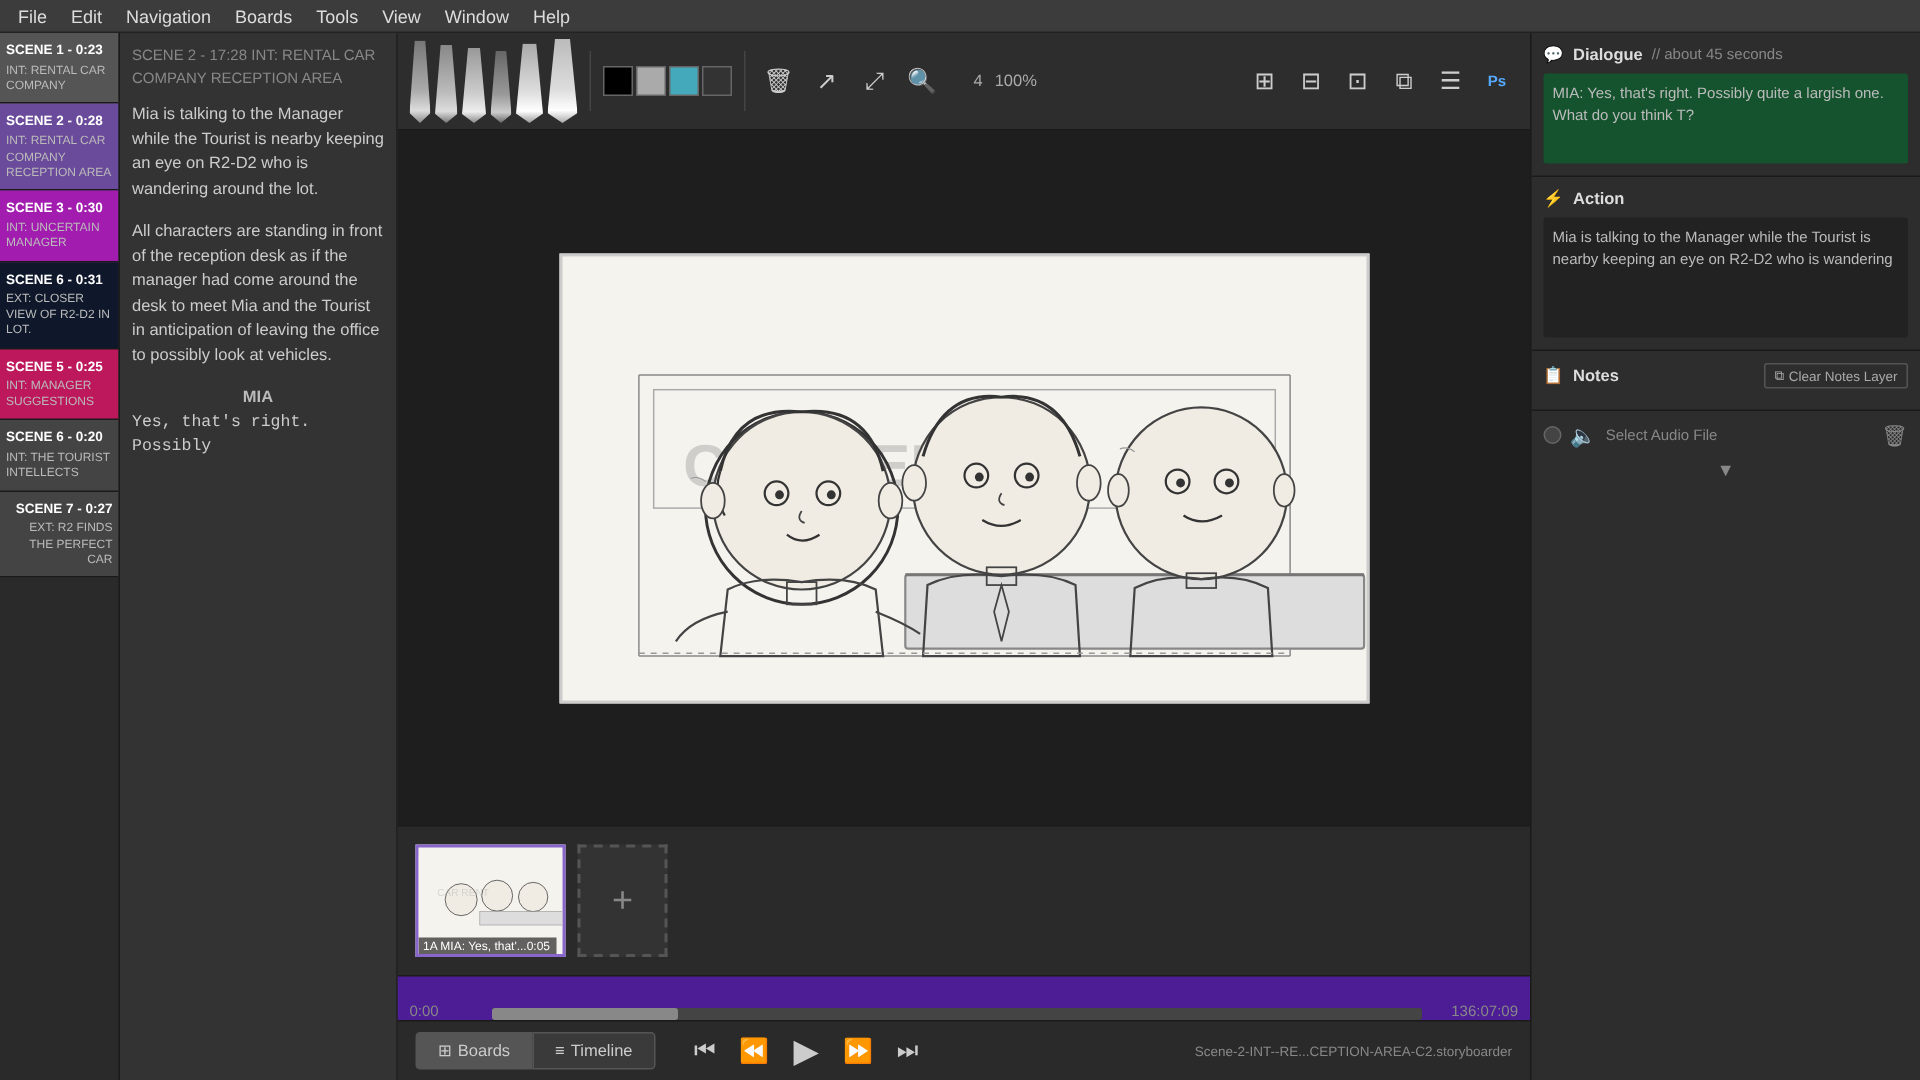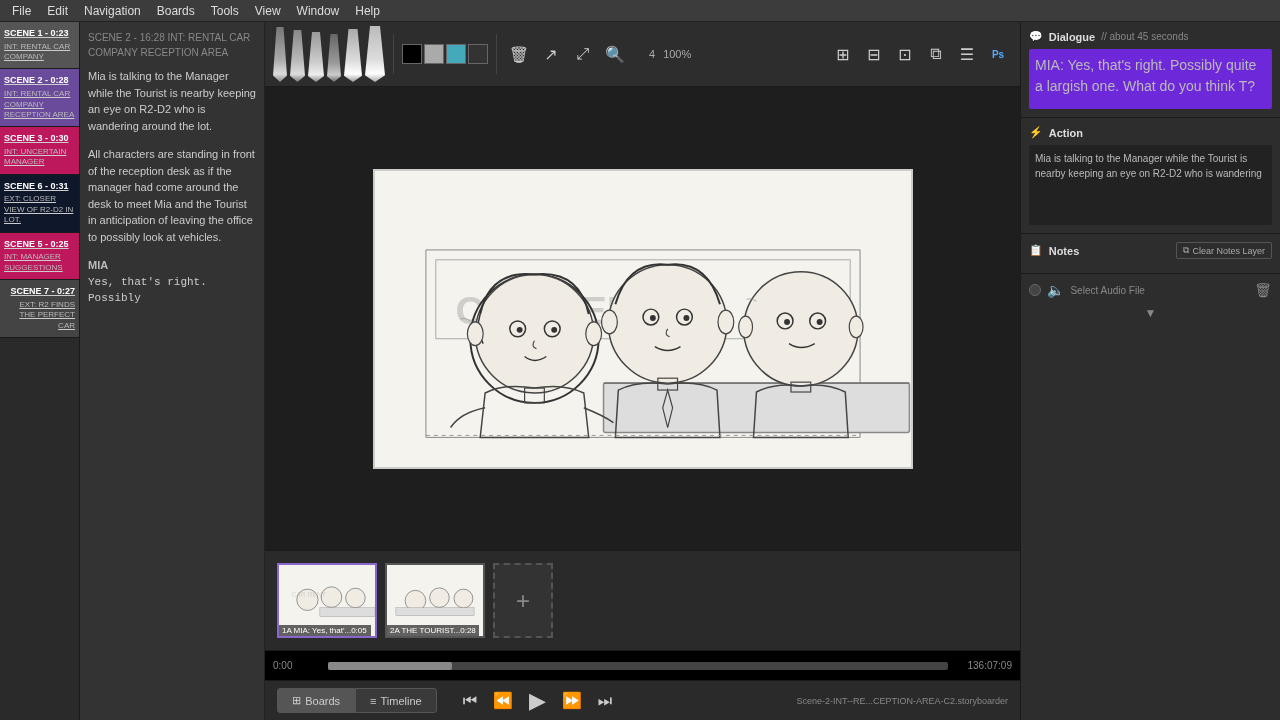--- a/index.html
+++ b/index.html
@@ -6,27 +6,27 @@
     body { font-family: 'Arial', sans-serif; background: #2a2a2a; color: #ccc; font-size: 11px; overflow: hidden; width: 1280px; height: 720px; display: flex; flex-direction: column; }
 
     
     #menubar { background: #3c3c3c; height: 22px; display: flex; align-items: center; padding: 0 4px; border-bottom: 1px solid #222; flex-shrink: 0; }
     .menu-item { padding: 2px 8px; cursor: pointer; color: #ddd; font-size: 12px; }
 
     
     #main { display: flex; flex: 1; overflow: hidden; }
 
     
-    #scenes-panel { width: 80px; background: #2a2a2a; overflow-y: auto; flex-shrink: 0; border-right: 1px solid #1a1a1a; text-decoration: underline; }
+    #scenes-panel { width: 80px; background: #2a2a2a; overflow-y: auto; flex-shrink: 0; border-right: 1px solid #1a1a1a; }
     .scene-item { padding: 6px 4px; cursor: pointer; border-bottom: 1px solid #1a1a1a; font-size: 9px; line-height: 1.3; }
     .scene-item .scene-num { font-weight: bold; color: #fff; }
     .scene-item .scene-desc { color: #bbb; font-size: 8px; margin-top: 2px; }
     .scene-1 { background: #555; }
     .scene-2 { background: #6a4a9a; }
-    .scene-3 { background: #be185d; }
+    .scene-3 { background: #a21caf; }
     .scene-4 { background: #0f172a; }
     .scene-5 { background: #be185d; }
     .scene-6b { background: #444; }
     .scene-7 { background: #444; text-align: right; }
 
     
     #script-panel { width: 185px; background: #333; overflow-y: auto; flex-shrink: 0; border-right: 1px solid #222; padding: 8px; font-size: 11px; line-height: 1.5; color: #ccc; }
 
     
     #canvas-area { flex: 1; display: flex; flex-direction: column; background: #1e1e1e; overflow: hidden; }
@@ -62,21 +62,21 @@
     #sketch-svg { width: 100%; height: 100%; }
 
     
     #thumbnails-bar { height: 100px; background: #2a2a2a; border-top: 1px solid #1a1a1a; display: flex; align-items: center; padding: 8px 12px; gap: 8px; flex-shrink: 0; }
     .thumb { width: 100px; height: 75px; background: #f5f3ee; border: 2px solid #555; cursor: pointer; position: relative; display: flex; align-items: flex-end; overflow: hidden; }
     .thumb.selected { border-color: #8866cc; }
     .thumb-label { position: absolute; bottom: 0; left: 0; right: 4px; background: rgba(0,0,0,0.6); color: #fff; font-size: 8px; padding: 1px 3px; }
     .thumb-add { width: 60px; height: 75px; background: #333; border: 2px dashed #555; cursor: pointer; display: flex; align-items: center; justify-content: center; color: #888; font-size: 24px; }
 
     
-    #timeline-bar { height: 30px; background: #000000; border-top: 1px solid #1a1a1a; display: flex; align-items: center; padding: 0 8px; gap: 20px; flex-shrink: 0; }
+    #timeline-bar { height: 30px; background: #4c1d95; border-top: 1px solid #1a1a1a; display: flex; align-items: flex-end; padding: 0 8px; gap: 20px; flex-shrink: 0; }
     .time-label { color: #888; font-size: 10px; min-width: 35px; }
     .timeline-track { flex: 1; height: 8px; background: #444; border-radius: 2px; position: relative; }
     .timeline-progress { width: 20%; height: 100%; background: #888; border-radius: 2px; }
     .timeline-end { color: #888; font-size: 10px; }
 
     
     #transport-bar { height: 40px; background: #2a2a2a; border-top: 1px solid #1a1a1a; display: flex; align-items: center; padding: 0 12px; gap: 0; flex-shrink: 0; }
     .shot-info { font-size: 9px; color: #888; margin-right: auto; line-height: 1.4; }
     .transport-btns { display: flex; align-items: center; gap: 4px; }
     .trans-btn { background: transparent; border: none; color: #ccc; cursor: pointer; font-size: 16px; padding: 4px 6px; }
@@ -88,21 +88,21 @@
     .tab-btn.active { background: #555; }
     .status-info { font-size: 9px; color: #888; margin-left: auto; }
 
     
     #right-panel { width: 260px; background: #2d2d2d; border-left: 1px solid #1a1a1a; display: flex; flex-direction: column; overflow-y: auto; flex-shrink: 0; }
     .right-section { border-bottom: 1px solid #1a1a1a; padding: 8px; }
     .section-header { display: flex; align-items: center; gap: 6px; margin-bottom: 6px; color: #ddd; font-size: 11px; font-weight: bold; }
     .section-icon { color: #ccc; }
     .section-title-text { font-weight: bold; }
     .section-subtitle { color: #888; font-size: 10px; font-weight: normal; }
-    .section-content { font-size: 14px; color: #bbb; line-height: 1.5; background: #6d28d9; padding: 6px; border-radius: 2px; min-height: 60px; }
+    .section-content { font-size: 10px; color: #bbb; line-height: 1.5; background: #14532d; padding: 6px; border-radius: 2px; min-height: 60px; }
     .action-content { font-size: 10px; color: #bbb; line-height: 1.5; background: #222; padding: 6px; border-radius: 2px; min-height: 80px; max-height: 80px; overflow-y: auto; position: relative; }
     .notes-header { display: flex; align-items: center; justify-content: space-between; margin-bottom: 6px; }
     .notes-title { display: flex; align-items: center; gap: 6px; color: #ddd; font-size: 11px; font-weight: bold; }
     .clear-btn { background: transparent; border: 1px solid #555; color: #aaa; font-size: 9px; padding: 2px 6px; cursor: pointer; border-radius: 2px; display: flex; align-items: center; gap: 3px; }
     .notes-content { font-size: 10px; color: #bbb; line-height: 1.5; background: #222; padding: 6px; border-radius: 2px; min-height: 70px; font-family: monospace; }
     .audio-section { padding: 8px; display: flex; align-items: center; gap: 6px; }
     .audio-dot { width: 12px; height: 12px; border-radius: 50%; background: #444; border: 1px solid #666; }
     .audio-icon { color: #aaa; font-size: 14px; }
     .audio-select { flex: 1; color: #888; font-size: 10px; }
     .audio-delete { color: #888; font-size: 14px; cursor: pointer; }
@@ -144,32 +144,36 @@
       <div class="scene-desc">INT: UNCERTAIN MANAGER</div>
     </div>
     <div class="scene-item scene-4">
       <div class="scene-num">SCENE 6 - 0:31</div>
       <div class="scene-desc">EXT: CLOSER VIEW OF R2-D2 IN LOT.</div>
     </div>
     <div class="scene-item scene-5">
       <div class="scene-num">SCENE 5 - 0:25</div>
       <div class="scene-desc">INT: MANAGER SUGGESTIONS</div>
     </div>
+    <div class="scene-item scene-6b">
+      <div class="scene-num">SCENE 6 - 0:20</div>
+      <div class="scene-desc">INT: THE TOURIST INTELLECTS</div>
+    </div>
     <div class="scene-item scene-7">
       <div class="scene-num">SCENE 7 - 0:27</div>
       <div class="scene-desc">EXT: R2 FINDS THE PERFECT CAR</div>
     </div>
   </div>
 
   <div id="script-panel">
-    <div style="color:#888; font-size:10px; margin-bottom:8px;">SCENE 2 - 16:28
+    <div style="color:#888; font-size:10px; margin-bottom:8px;">SCENE 2 - 17:28
 INT: RENTAL CAR COMPANY RECEPTION AREA</div>
     <div style="margin-bottom:12px; color:#ccc;">Mia is talking to the Manager while the Tourist is nearby keeping an eye on R2-D2 who is wandering around the lot.</div>
     <div style="margin-bottom:12px; color:#ccc;">All characters are standing in front of the reception desk as if the manager had come around the desk to meet Mia and the Tourist in anticipation of leaving the office to possibly look at vehicles.</div>
-    <div style="color:#bbb; font-weight:bold;">MIA</div>
+    <div style="color:#bbb; font-weight:bold;text-align:center;">MIA</div>
     <div style="color:#ccc;font-family:Liberation Mono, monospace;">Yes, that's right. Possibly</div>
   </div>
 
   <div id="canvas-area">
 
     <div id="toolbar">
       <div class="toolbar-pencils">
         <div class="p1"></div>
         <div class="p2"></div>
         <div class="p3"></div>
@@ -297,30 +301,20 @@
         <svg width="96" height="69" viewBox="0 0 540 300" xmlns="http://www.w3.org/2000/svg" style="position:absolute;top:0;left:0;width:100%;height:88%;">
           <rect width="540" height="300" fill="#f5f3ee"></rect>
           <circle cx="160" cy="170" r="60" fill="#f0ece4" stroke="#444" stroke-width="3"></circle>
           <circle cx="295" cy="155" r="58" fill="#f0ece4" stroke="#444" stroke-width="3"></circle>
           <circle cx="430" cy="160" r="55" fill="#f0ece4" stroke="#444" stroke-width="3"></circle>
           <text x="70" y="155" font-size="38" fill="#aaa" opacity="0.4">CAR RENT</text>
           <rect x="230" y="215" width="310" height="50" fill="#ddd" stroke="#888" stroke-width="2"></rect>
         </svg>
         <div class="thumb-label">1A MIA: Yes, that'...0:05</div>
       </div>
-      <div class="thumb">
-        <svg width="96" height="69" viewBox="0 0 540 300" xmlns="http://www.w3.org/2000/svg" style="position:absolute;top:0;left:0;width:100%;height:88%;">
-          <rect width="540" height="300" fill="#f5f3ee"></rect>
-          <circle cx="160" cy="175" r="58" fill="#f0ece4" stroke="#444" stroke-width="3"></circle>
-          <circle cx="295" cy="158" r="55" fill="#f0ece4" stroke="#444" stroke-width="3"></circle>
-          <circle cx="430" cy="163" r="53" fill="#f0ece4" stroke="#444" stroke-width="3"></circle>
-          <rect x="50" y="215" width="440" height="45" fill="#ddd" stroke="#888" stroke-width="2"></rect>
-        </svg>
-        <div class="thumb-label">2A THE TOURIST...0:28</div>
-      </div>
       <div class="thumb-add">+</div>
     </div>
 
     <div id="timeline-bar">
       <span class="time-label">0:00</span>
       <div class="timeline-track">
         <div class="timeline-progress"></div>
       </div>
       <span class="timeline-end">136:07:09</span>
     </div>

